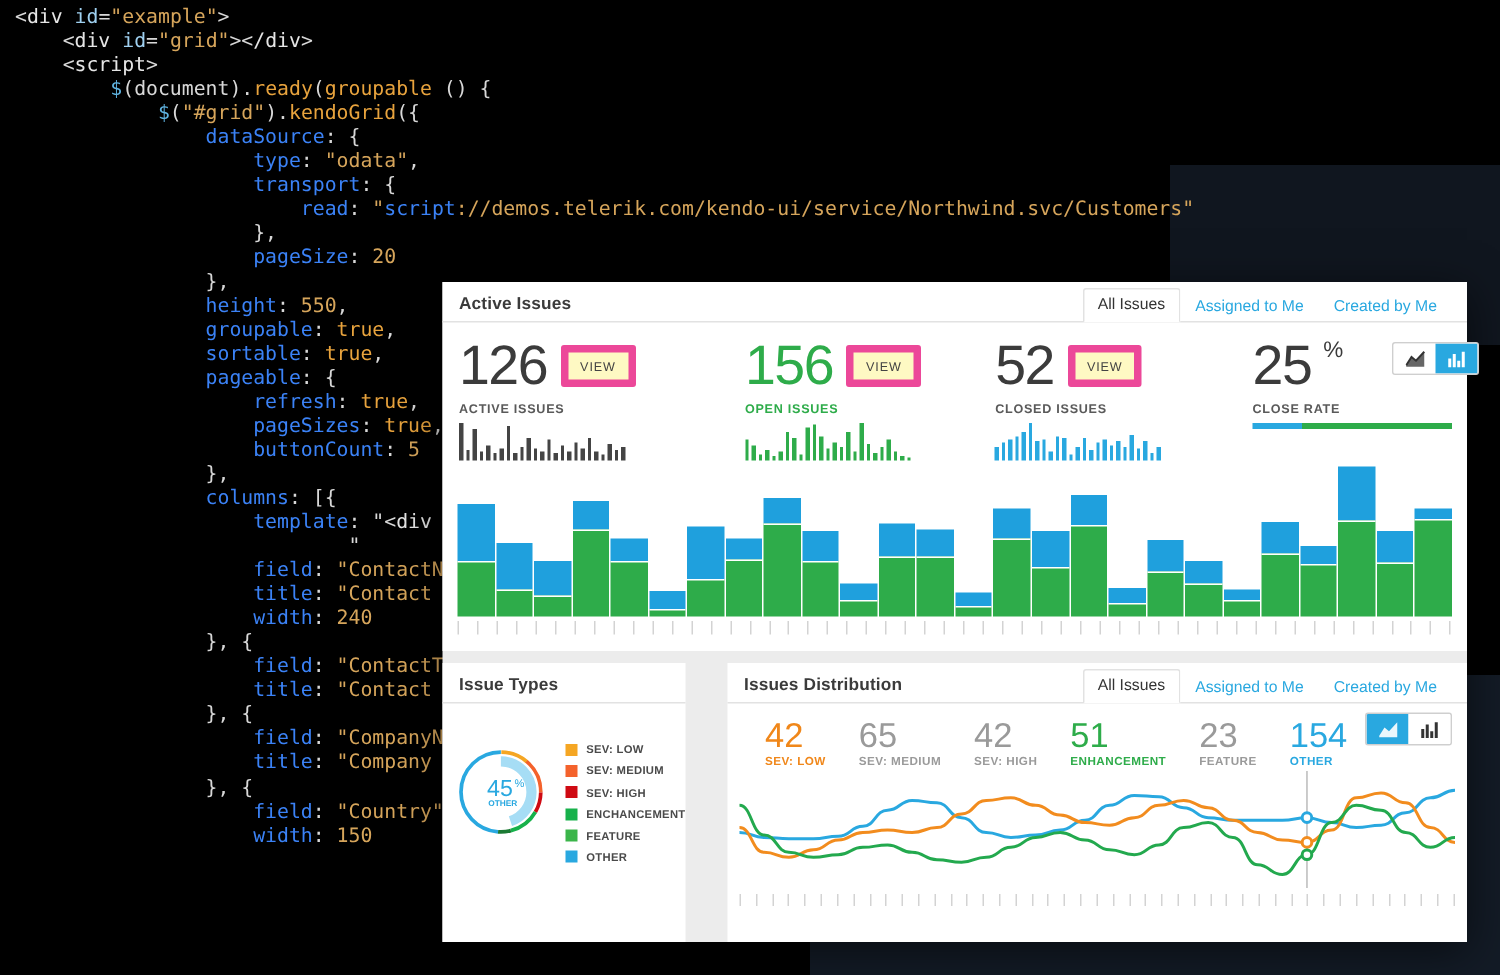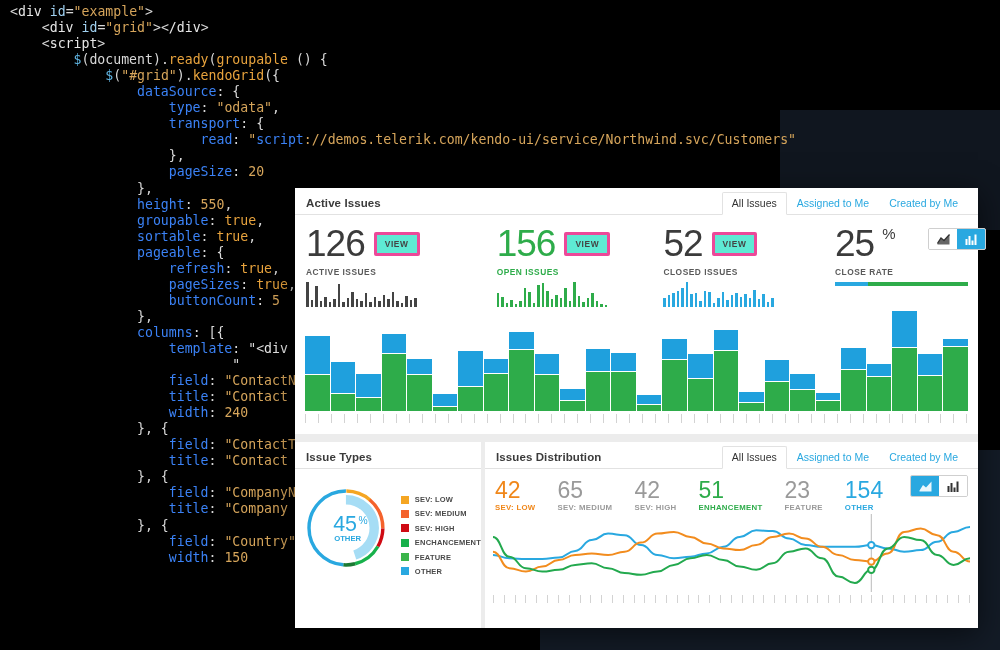--- a/index.html
+++ b/index.html
@@ -56,21 +56,21 @@
   .panel-head{
     position:relative; height:27px;
     border-bottom:1px solid #e2e2e2;
     display:flex; align-items:flex-end; justify-content:space-between;
     padding:0 10px 0 11px;
   }
   .panel-title{
     font-size:11.5px; color:#3b3b3b; font-weight:bold;
     padding-bottom:5px; letter-spacing:.1px;
   }
-  .tabs{ display:flex; align-items:flex-start; gap:0px; }
+  .tabs{ display:flex; align-items:center; gap:0px; }
   .tab{
     font-size:10.5px; color:#29a8e0; padding:4px 9px 5px 9px;
     cursor:pointer; white-space:nowrap;
     border:1px solid transparent; border-bottom:none;
     position:relative; top:1px;
   }
   .tab.active{
     color:#333; background:#fff;
     border:1px solid #e2e2e2; border-bottom:1px solid #fff;
     border-radius:2px 2px 0 0;
@@ -86,23 +86,23 @@
   }
   .kpi .num.green{ color:#2eac4a; }
   .kpi .pct{ font-size:15px; color:#3b3b3b; vertical-align:super; font-weight:300;
     position:relative; top:-10px; left:-1px; }
   .kpi .lbl{
     font-size:8.4px; color:#5a5a5a; letter-spacing:.5px; font-weight:bold;
     margin-top:5px;
   }
   .kpi .lbl.green{ color:#2eac4a; }
   .viewbtn{
-    border:3px solid #ec4899; border-radius:2px; background:#5eead4;
+    border:5px solid #ec4899; border-radius:2px; background:#fef9c3;
     font-size:8.4px; color:#444; padding:4px 8px; letter-spacing:.6px;
-    cursor:pointer; font-weight:bold;
+    cursor:pointer; font-weight:normal;
   }
   .spark{ margin-top:4px; display:flex; align-items:flex-end; gap:2px; height:26px; }
   .spark i{ display:block; width:2.5px; background:#444; }
   .spark.green i{ background:#2eac4a; }
   .spark.blue i{ background:#29a8e0; }
 
   .closerate-note{
     font-size:7.6px; color:#555; line-height:10px; margin-top:6px; font-weight:bold;
   }
   .closerate-bar{ margin-top:5px; display:flex; height:4px; width:133px; }
@@ -123,32 +123,32 @@
   .mainchart{ position:relative; height:110px; margin:4px 10px 0 10px; }
   .bars{ display:flex; align-items:flex-end; height:100px; gap:1px; }
   .bar{ flex:1; display:flex; flex-direction:column; justify-content:flex-end; }
   .bar .up{ background:#1fa0dd; }
   .bar .dn{ background:#2eac4a; border-top:1.5px solid #fff; }
   .axis{ display:flex; justify-content:space-between; margin-top:3px; height:9px; }
   .axis i{ width:1px; height:9px; background:#d3d3d3; display:block; }
 
   
   #panel-issue{
-    position:absolute; left:0; top:254px; width:186px; height:186px; background:#fff;
+    position:absolute; left:0; top:254px; width:162px; height:186px; background:#fff;
   }
   #panel-types{
     position:absolute; left:190px; top:254px; width:493px; height:186px; background:#fff;
   }
   .donut-wrap{ display:flex; padding:14px 0 0 8px; }
   .legend{ margin-left:12px; padding-top:12px; }
   .legend div{ display:flex; align-items:center; margin-bottom:5.4px; }
   .legend span.sw{ width:8px; height:8px; display:block; margin-right:6px; }
   .legend span.lt{ font-size:7.5px; color:#4a4a4a; font-weight:bold; letter-spacing:.2px; }
 
-  .types-kpis{ display:flex; padding:9px 0 0 10px; position:relative; }
+  .types-kpis{ display:flex; padding:9px 0 0 10px; position:relative;margin-left:15px; }
   .tk{ margin-right:22px; }
   .tk .n{ font-size:23px; line-height:24px; font-weight:300; color:#9a9a9a; }
   .tk .l{ font-size:7.8px; font-weight:bold; color:#9a9a9a; letter-spacing:.3px; margin-top:1px; }
   .tk.orange .n,.tk.orange .l{ color:#f0871a; }
   .tk.green .n,.tk.green .l{ color:#2eac4a; }
   .tk.blue .n,.tk.blue .l{ color:#29a8e0; }
 
   .linechart{ position:relative; margin:2px 8px 0 8px; height:88px; }
   .laxis{ display:flex; justify-content:space-between; height:8px; margin-top:-1px; }
   .laxis i{ width:1px; height:8px; background:#d3d3d3; display:block; }

